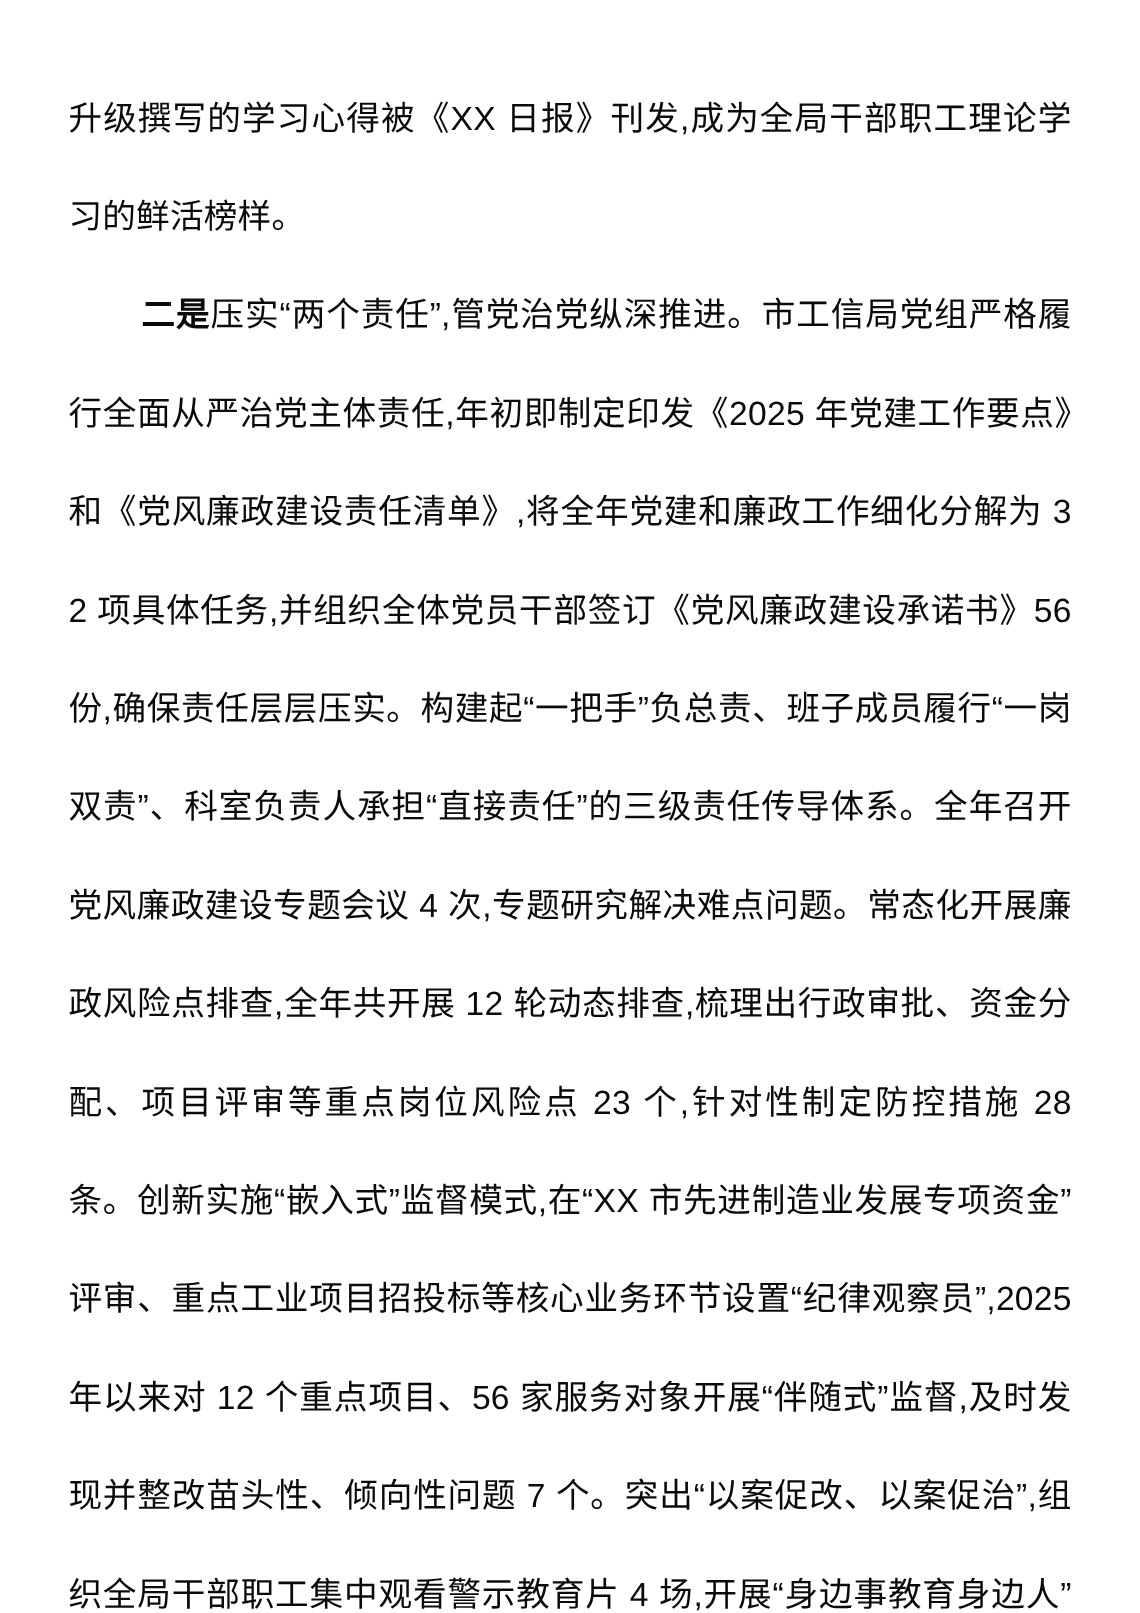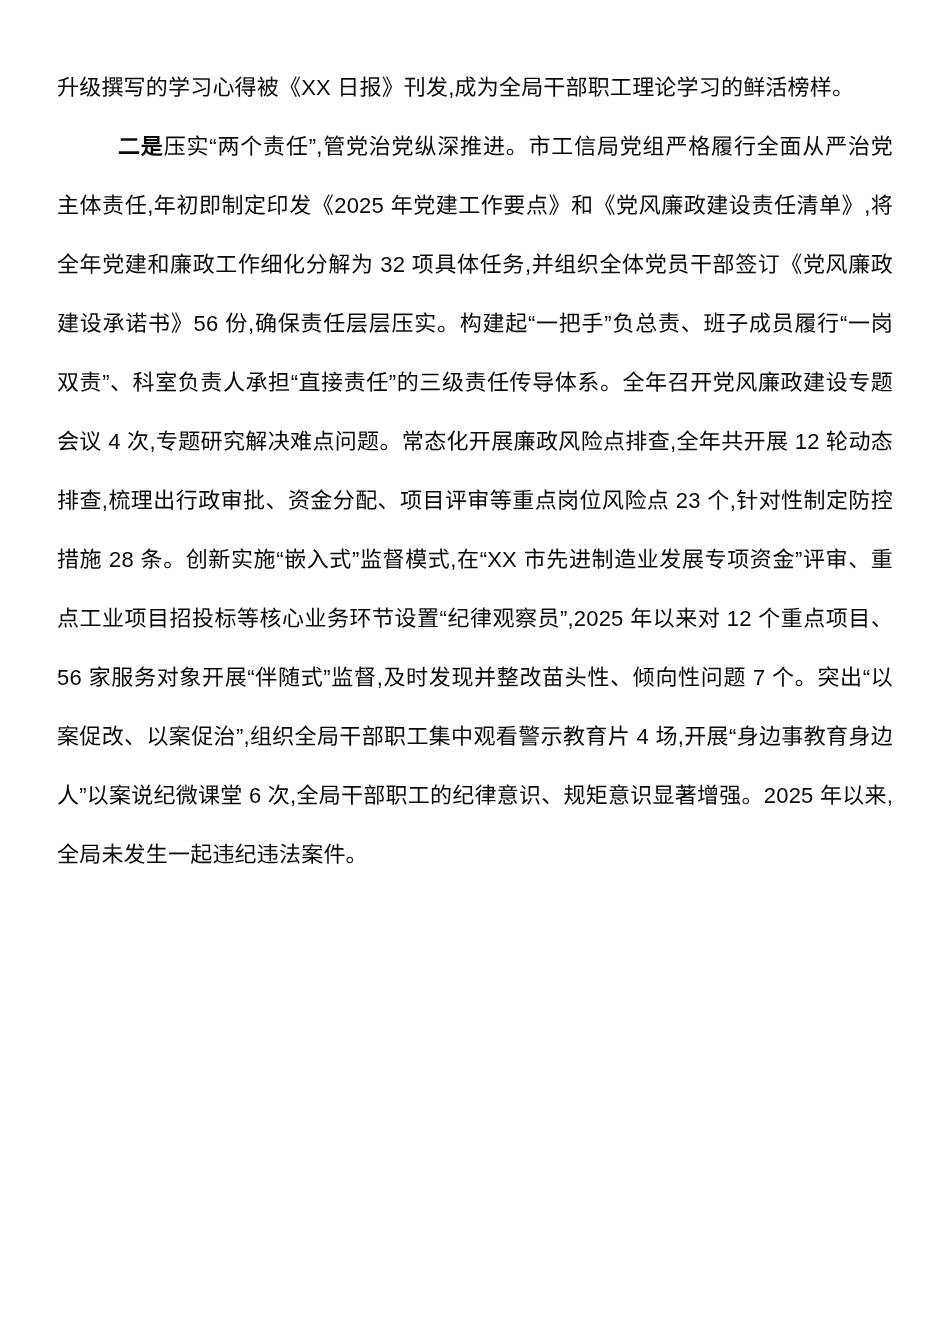--- a/index.html
+++ b/index.html
@@ -22,22 +22,22 @@
     box-sizing: border-box;
   }
   .doc-body {
     position: absolute;
     left: 57px;
     top: 58px;
     width: 836px;
   }
   .para {
     margin: 0;
-    font-size: 22px;
-    line-height: 59px;
+    font-size: 28px;
+    line-height: 82px;
     letter-spacing: 0.2px;
     text-align: justify;
     text-justify: inter-ideograph;
     color: #0a0a0a;
     font-weight: 400;
     word-break: break-all;
   }
   .para.indent {
     text-indent: 61px;
   }

